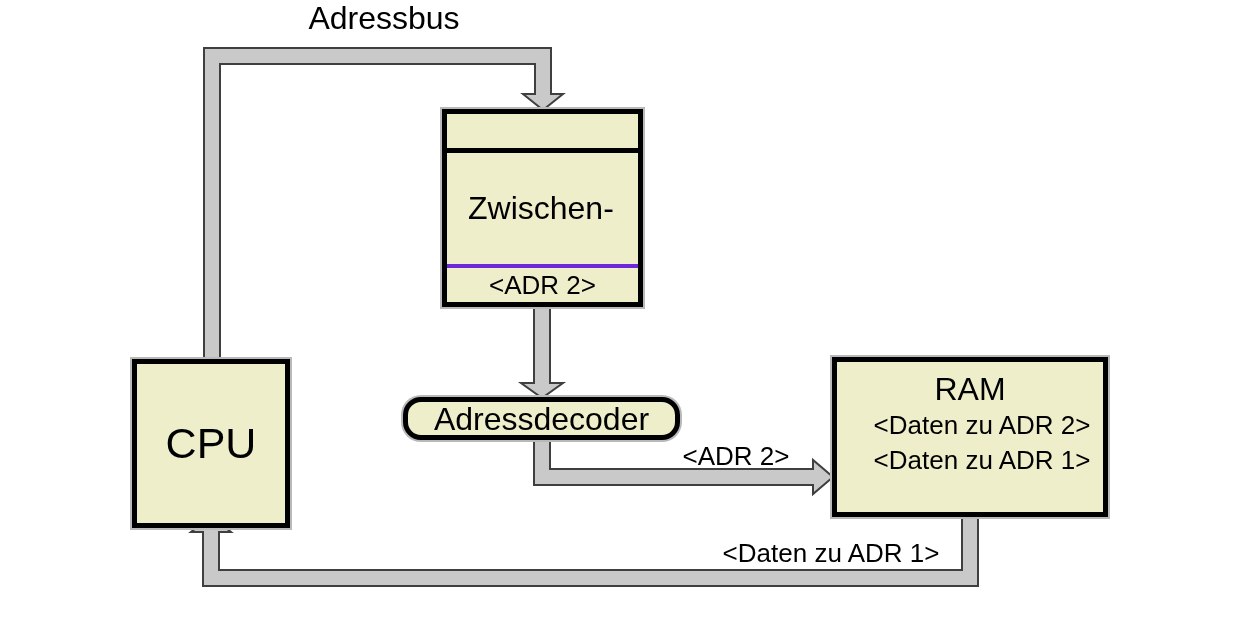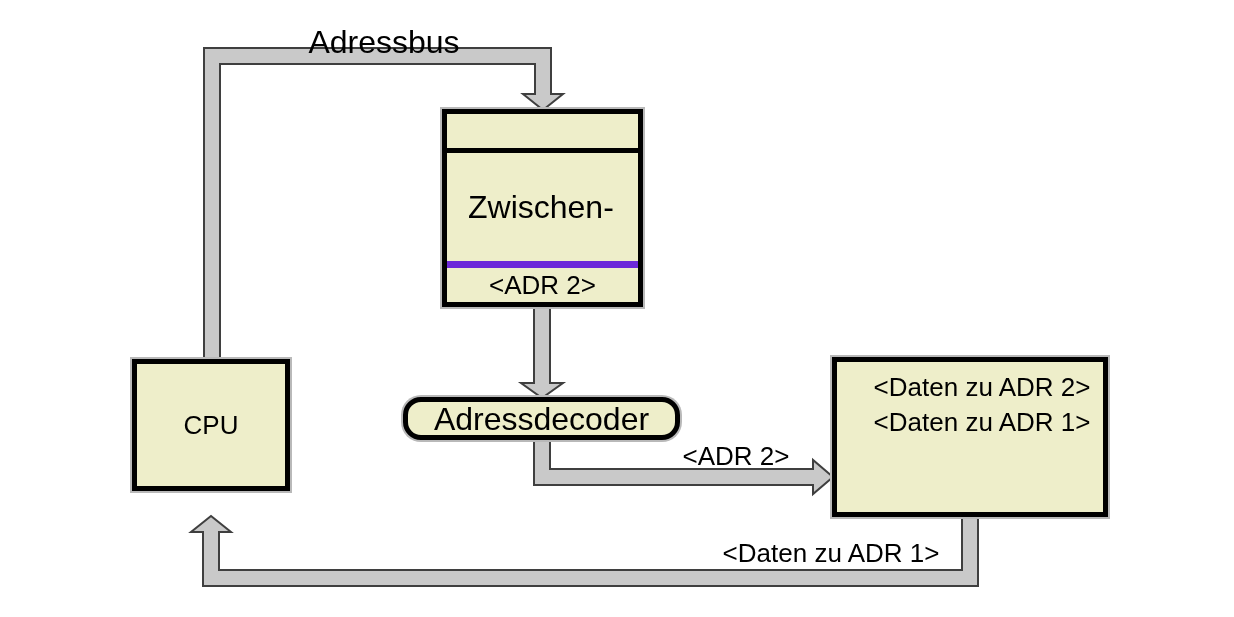--- a/index.html
+++ b/index.html
@@ -41,40 +41,40 @@
     white-space: nowrap;
   }
   .small-text {
     font-size: 26px;
     line-height: 28px;
     white-space: nowrap;
   }
   
   .cpu-box {
     left: 132px; top: 359px;
-    width: 158px; height: 132px;
+    width: 158px; height: 169px;
     display: flex;
     align-items: center;
     justify-content: center;
-    font-size: 26px;
+    font-size: 43px;
   }
   
   .zsp-box {
     left: 442px; top: 109px;
     width: 201px; height: 198px;
     display: flex;
     flex-direction: column;
   }
   .zsp-top {
     height: 34px;
     border-bottom: 5px solid #000;
   }
   .zsp-mid {
     flex: 1;
-    border-bottom: 7px solid #6d28d9;
+    border-bottom: 4px solid #6d28d9;
     display: flex;
     flex-direction: column;
     justify-content: center;
     padding-left: 21px;
     font-size: 32px;
     line-height: 43px;
   }
   .zsp-bot {
     height: 34px;
     display: flex;
@@ -109,21 +109,21 @@
     line-height: 35px;
     white-space: nowrap;
     padding-left: 24px;
   }
   
   .lbl {
     position: absolute;
     transform: translateX(-50%);
     z-index: 3;
   }
-  .lbl-adressbus { left: 384px; top: 24px; }
+  .lbl-adressbus { left: 384px; top: 0; }
   .lbl-datenbus  { left: 595px; top: 534px; }
   .lbl-daten-adr1 { left: 831px; top: 539px; }
   .lbl-adr2      { left: 736px; top: 442px; }
 </style>
 </head>
 <body>
 
 <div class="canvas">
 
   <svg class="buses-layer" viewBox="0 0 1234 617" xmlns="http://www.w3.org/2000/svg">
@@ -145,20 +145,21 @@
     <div class="zsp-bot">
       <span>&lt;ADR 2&gt;</span>
     </div>
   </div>
 
   <div class="box adec-box">
     <span>Adressdecoder</span>
   </div>
 
   <div class="box ram-box">
+    <div class="ram-title">RAM</div>
     <div class="ram-row">&lt;Daten zu ADR 2&gt;</div>
     <div class="ram-row">&lt;Daten zu ADR 1&gt;</div>
   </div>
 
   <div class="lbl lbl-adressbus big-text">Adressbus</div>
   <div class="lbl lbl-daten-adr1 small-text">&lt;Daten zu ADR 1&gt;</div>
   <div class="lbl lbl-adr2 small-text">&lt;ADR 2&gt;</div>
 
 </div>
 

